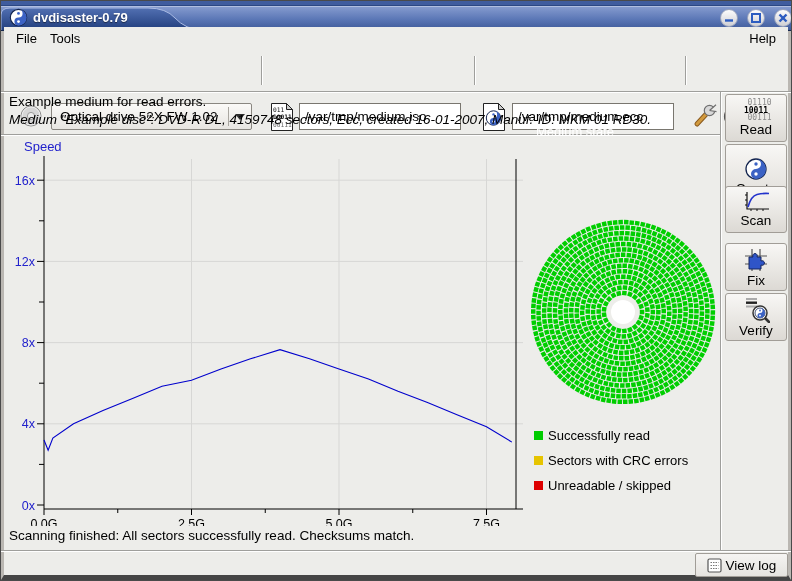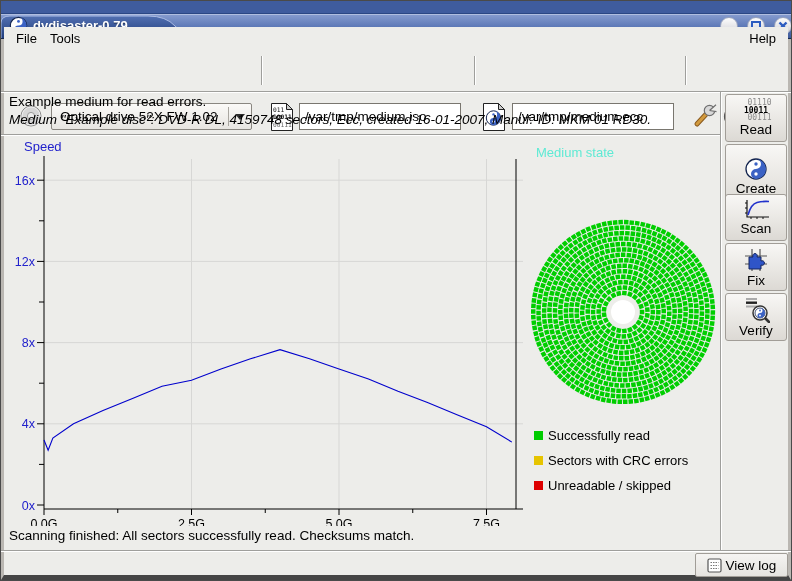--- a/index.html
+++ b/index.html
@@ -9,21 +9,21 @@
     font-family:"Liberation Sans",sans-serif;color:#000;
     border:1px solid #4a4a4a;background:#3f5c9e;
   }
   .abs{position:absolute;}
   .frame{
     position:absolute;left:0;top:26px;right:0;bottom:0;
     background:#ededea;
     border-left:3px solid #bab7b2;border-right:3px solid #bab7b2;border-bottom:5px solid #454545;
   }
   
-  .titlebar{position:absolute;left:0;top:12px;width:792px;height:26px;}
+  .titlebar{position:absolute;left:0;top:4px;width:792px;height:26px;}
   .title-text{position:absolute;left:32px;top:5px;font-size:13px;font-weight:bold;color:#fff;
     text-shadow:0 1px 1px rgba(0,0,0,.5);}
   .app-icon{position:absolute;left:8px;top:3px;width:19px;height:19px;}
   .win-btn{position:absolute;top:4px;width:18px;height:18px;border-radius:50%;
     background:linear-gradient(#fdfdfd,#cfcfd4);border:1px solid #9aa4bd;
     display:flex;align-items:center;justify-content:center;cursor:default;}
   
   .menubar{position:absolute;left:3px;top:26px;right:3px;height:21px;background:#ededea;}
   .menu-item{position:absolute;top:3px;font-size:13px;padding:1px 4px;}
   
@@ -43,21 +43,21 @@
   .tb-btn{cursor:default;}
   
   .hsep{position:absolute;left:0;right:0;height:2px;
     background:linear-gradient(#9f9f9c 50%,#ffffff 50%);}
   .vsep{position:absolute;width:2px;background:linear-gradient(to right,#9f9f9c 50%,#ffffff 50%);}
   
   .info1{position:absolute;left:8px;top:93px;font-size:13.5px;}
   .info2{position:absolute;left:8px;top:111px;font-size:13.5px;font-style:italic;}
   
   .chart-title{position:absolute;left:23px;top:138px;font-size:13px;color:#2222cc;}
-  .medium-title{position:absolute;left:535px;top:144px;font-size:13px;color:#5eead4;}
+  .medium-title{position:absolute;left:535px;top:123px;font-size:13px;color:#ffffff;}
   .legend-row{position:absolute;left:533px;height:14px;display:flex;align-items:center;font-size:13px;}
   .legend-swatch{width:9px;height:9px;margin-right:5px;flex:none;}
   
   .side-btn{position:absolute;left:724px;width:62px;
     background:linear-gradient(#f8f7f5,#e9e7e3 55%,#dcd9d4);
     border:1px solid #a19d97;border-radius:3px;
     display:flex;flex-direction:column;align-items:center;justify-content:center;
     font-size:13.5px;cursor:default;}
   .bits{font-family:"DejaVu Sans Mono",monospace;font-size:8px;line-height:7.5px;text-align:center;}
   .bits .dim{color:#8a8a8a;margin-left:7px;}
@@ -1135,21 +1135,21 @@
   <div class="side-btn" style="top:143px;height:64px;">
     <svg width="24" height="24" viewBox="0 0 24 24">
       <circle cx="12" cy="12" r="10" fill="#fff" stroke="#13244e" stroke-width="1.3"></circle>
       <path d="M12,2 A10,10 0 0 1 12,22 A5,5 0 0 1 12,12 A5,5 0 0 0 12,2 Z" fill="#3b62c4"></path>
       <circle cx="12" cy="7" r="1.7" fill="#3b62c4"></circle>
       <circle cx="12" cy="17" r="1.7" fill="#fff"></circle>
     </svg>
     <span>Create</span>
   </div>
 
-  <div class="side-btn" style="top:193px;height:47px;">
+  <div class="side-btn" style="top:185px;height:47px;">
     <svg width="28" height="22" viewBox="0 0 28 22">
       <path d="M5,1 V18 H27" fill="none" stroke="#111" stroke-width="1.2"></path>
       <path d="M3,4 h2 M3,9 h2 M3,14 h2 M9,18 v2 M15,18 v2 M21,18 v2" stroke="#111" stroke-width="1"></path>
       <path d="M6,16 Q9,5 15,3.5 T27,2.5" fill="none" stroke="#2333cc" stroke-width="1.6"></path>
     </svg>
     <span>Scan</span>
   </div>
 
   <div class="side-btn" style="top:242px;height:48px;">
     <svg width="26" height="26" viewBox="0 0 26 26">

